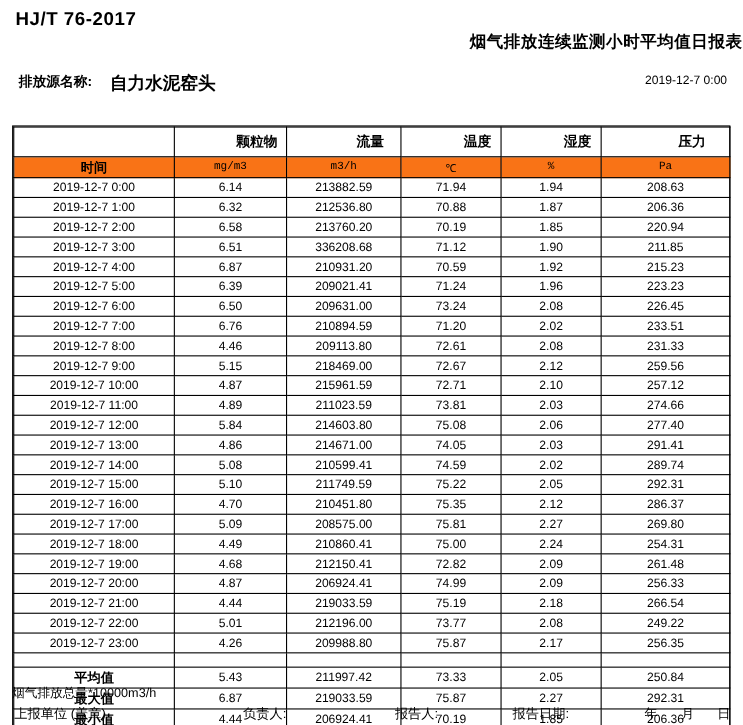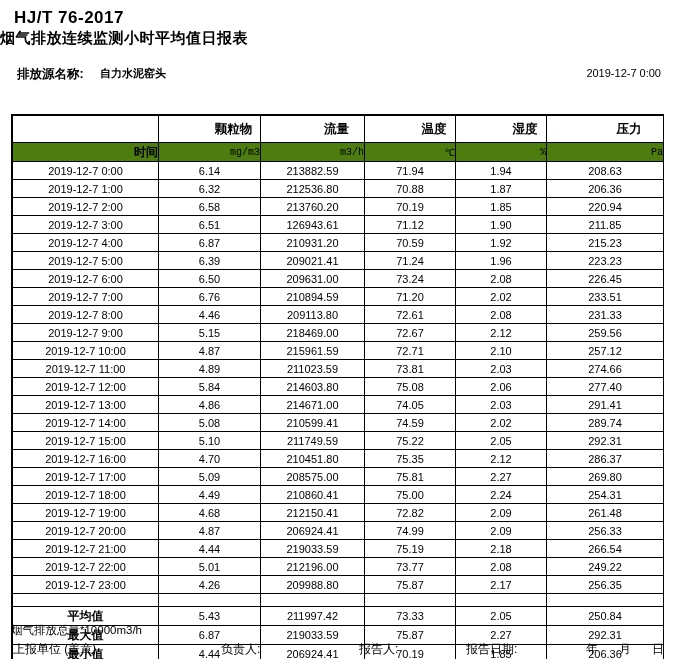--- a/index.html
+++ b/index.html
@@ -27,21 +27,21 @@
     top: 8px;
     font-size: 17px;
     font-weight: bold;
     letter-spacing: 0.5px;
   }
   .title {
     position: absolute;
     left: 0;
     top: 29px;
     width: 675px;
-    text-align: left;
+    text-align: right;
     font-size: 15px;
     font-weight: bold;
     letter-spacing: 0.5px;
   }
   .meta-row {
     position: absolute;
     left: 0;
     top: 66px;
     width: 675px;
     height: 18px;
@@ -51,21 +51,21 @@
     left: 17px;
     top: 0;
     font-size: 12.5px;
     font-weight: bold;
     text-align: center;
   }
   .src-value {
     position: absolute;
     left: 100px;
     top: 0;
-    font-size: 11px;
+    font-size: 16px;
     font-weight: bold;
   }
   .report-date {
     position: absolute;
     right: 14px;
     top: 1px;
     font-size: 11px;
   }
   .outer-frame {
     position: absolute;
@@ -90,25 +90,24 @@
     font-family: "Liberation Sans", sans-serif;
   }
   
   tr.hdr-params td {
     height: 26px;
     font-size: 12.5px;
     font-weight: bold;
     padding-left: 48px;
   }
   tr.hdr-units td {
-    background: #4d7c0f;
+    background: #f97316;
     height: 18px;
     font-size: 10px;
     font-family: "Liberation Mono", monospace;
-    text-align: right;
   }
   tr.hdr-units td.time-cell {
     font-size: 12px;
     font-weight: bold;
     font-family: "Liberation Sans", sans-serif;
   }
   td.time-col {
     text-align: center;
     font-size: 11px;
     font-family: "Liberation Mono", monospace;
@@ -221,21 +220,21 @@
             <td class="time-col">2019-12-7 2:00</td>
             <td class="num">6.58</td>
             <td class="num">213760.20</td>
             <td class="num">70.19</td>
             <td class="num">1.85</td>
             <td class="num">220.94</td>
           </tr>
         <tr>
             <td class="time-col">2019-12-7 3:00</td>
             <td class="num">6.51</td>
-            <td class="num">126943.61</td>
+            <td class="num">336208.68</td>
             <td class="num">71.12</td>
             <td class="num">1.90</td>
             <td class="num">211.85</td>
           </tr>
         <tr>
             <td class="time-col">2019-12-7 4:00</td>
             <td class="num">6.87</td>
             <td class="num">210931.20</td>
             <td class="num">70.59</td>
             <td class="num">1.92</td>

